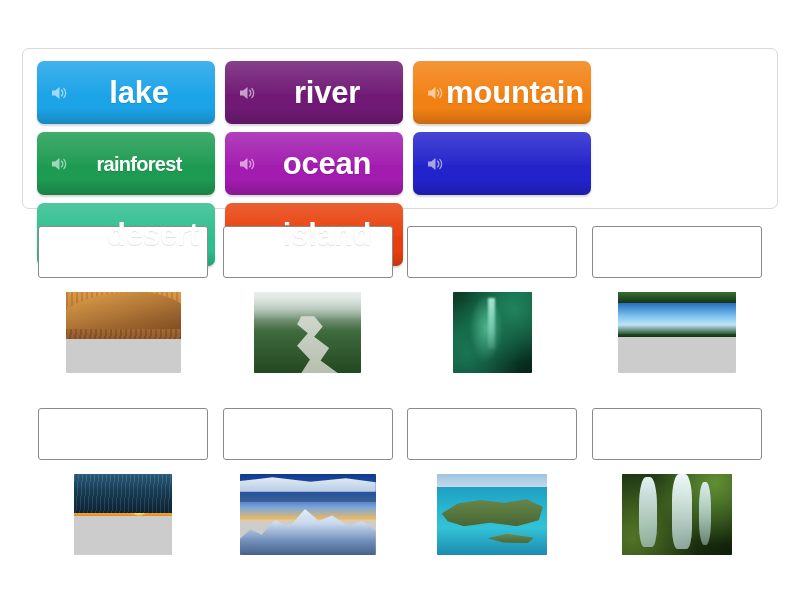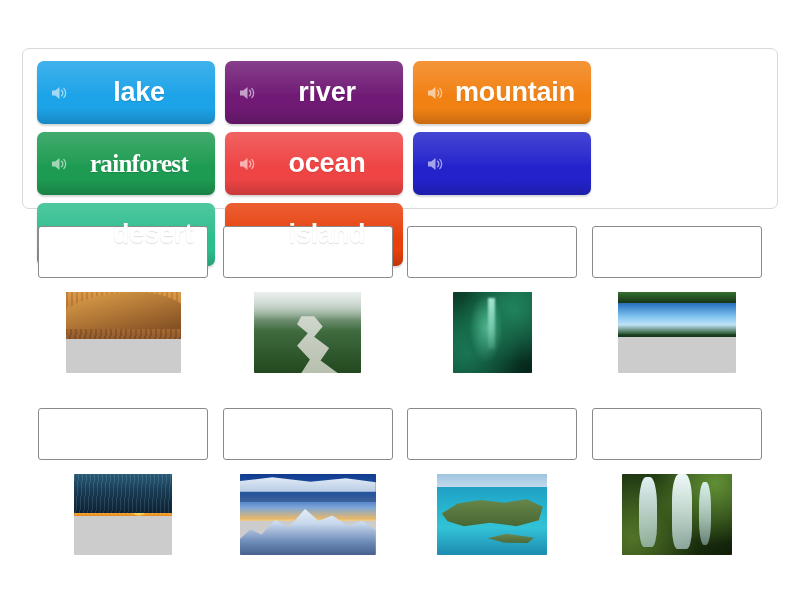--- a/index.html
+++ b/index.html
@@ -78,30 +78,30 @@
     height: 20px;
     opacity: 0.58;
     pointer-events: none;
   }
   .tile .spk svg { display: block; width: 20px; height: 20px; }
 
   .tile .label {
     position: relative;
     z-index: 2;
     color: #ffffff;
-    font-size: 27px;
+    font-size: 31px;
     font-weight: bold;
     line-height: 1;
     letter-spacing: -0.2px;
     padding-left: 26px;
     text-align: center;
     white-space: nowrap;
     text-shadow: 0 1px 1px rgba(0,0,0,0.13);
   }
-  .tile .label.tight { font-size: 25px; letter-spacing: -0.7px; font-family: Liberation Serif, serif; }
+  .tile .label.tight { font-size: 20px; letter-spacing: -0.7px; }
 
   
   .answer-grid {
     position: absolute;
     left: 0;
     top: 226px;
     width: 800px;
   }
 
   .answer-row {
@@ -361,21 +361,21 @@
       <span class="spk">
         <svg viewBox="0 0 20 20" aria-hidden="true">
           <path d="M3 7.5h3.2L10.5 4v12L6.2 12.5H3z" fill="#ffffff"></path>
           <path d="M12.6 7.2a4 4 0 0 1 0 5.6" stroke="#ffffff" stroke-width="1.5" fill="none" stroke-linecap="round"></path>
           <path d="M14.8 5.4a6.6 6.6 0 0 1 0 9.2" stroke="#ffffff" stroke-width="1.3" fill="none" stroke-linecap="round"></path>
         </svg>
       </span>
       <span class="label tight">rainforest</span>
     </div>
 
-    <div class="tile" id="tile-4" style="background: #ef4444;">
+    <div class="tile" id="tile-4" style="background: #a21caf;">
       <span class="spk">
         <svg viewBox="0 0 20 20" aria-hidden="true">
           <path d="M3 7.5h3.2L10.5 4v12L6.2 12.5H3z" fill="#ffffff"></path>
           <path d="M12.6 7.2a4 4 0 0 1 0 5.6" stroke="#ffffff" stroke-width="1.5" fill="none" stroke-linecap="round"></path>
           <path d="M14.8 5.4a6.6 6.6 0 0 1 0 9.2" stroke="#ffffff" stroke-width="1.3" fill="none" stroke-linecap="round"></path>
         </svg>
       </span>
       <span class="label">ocean</span>
     </div>
 

